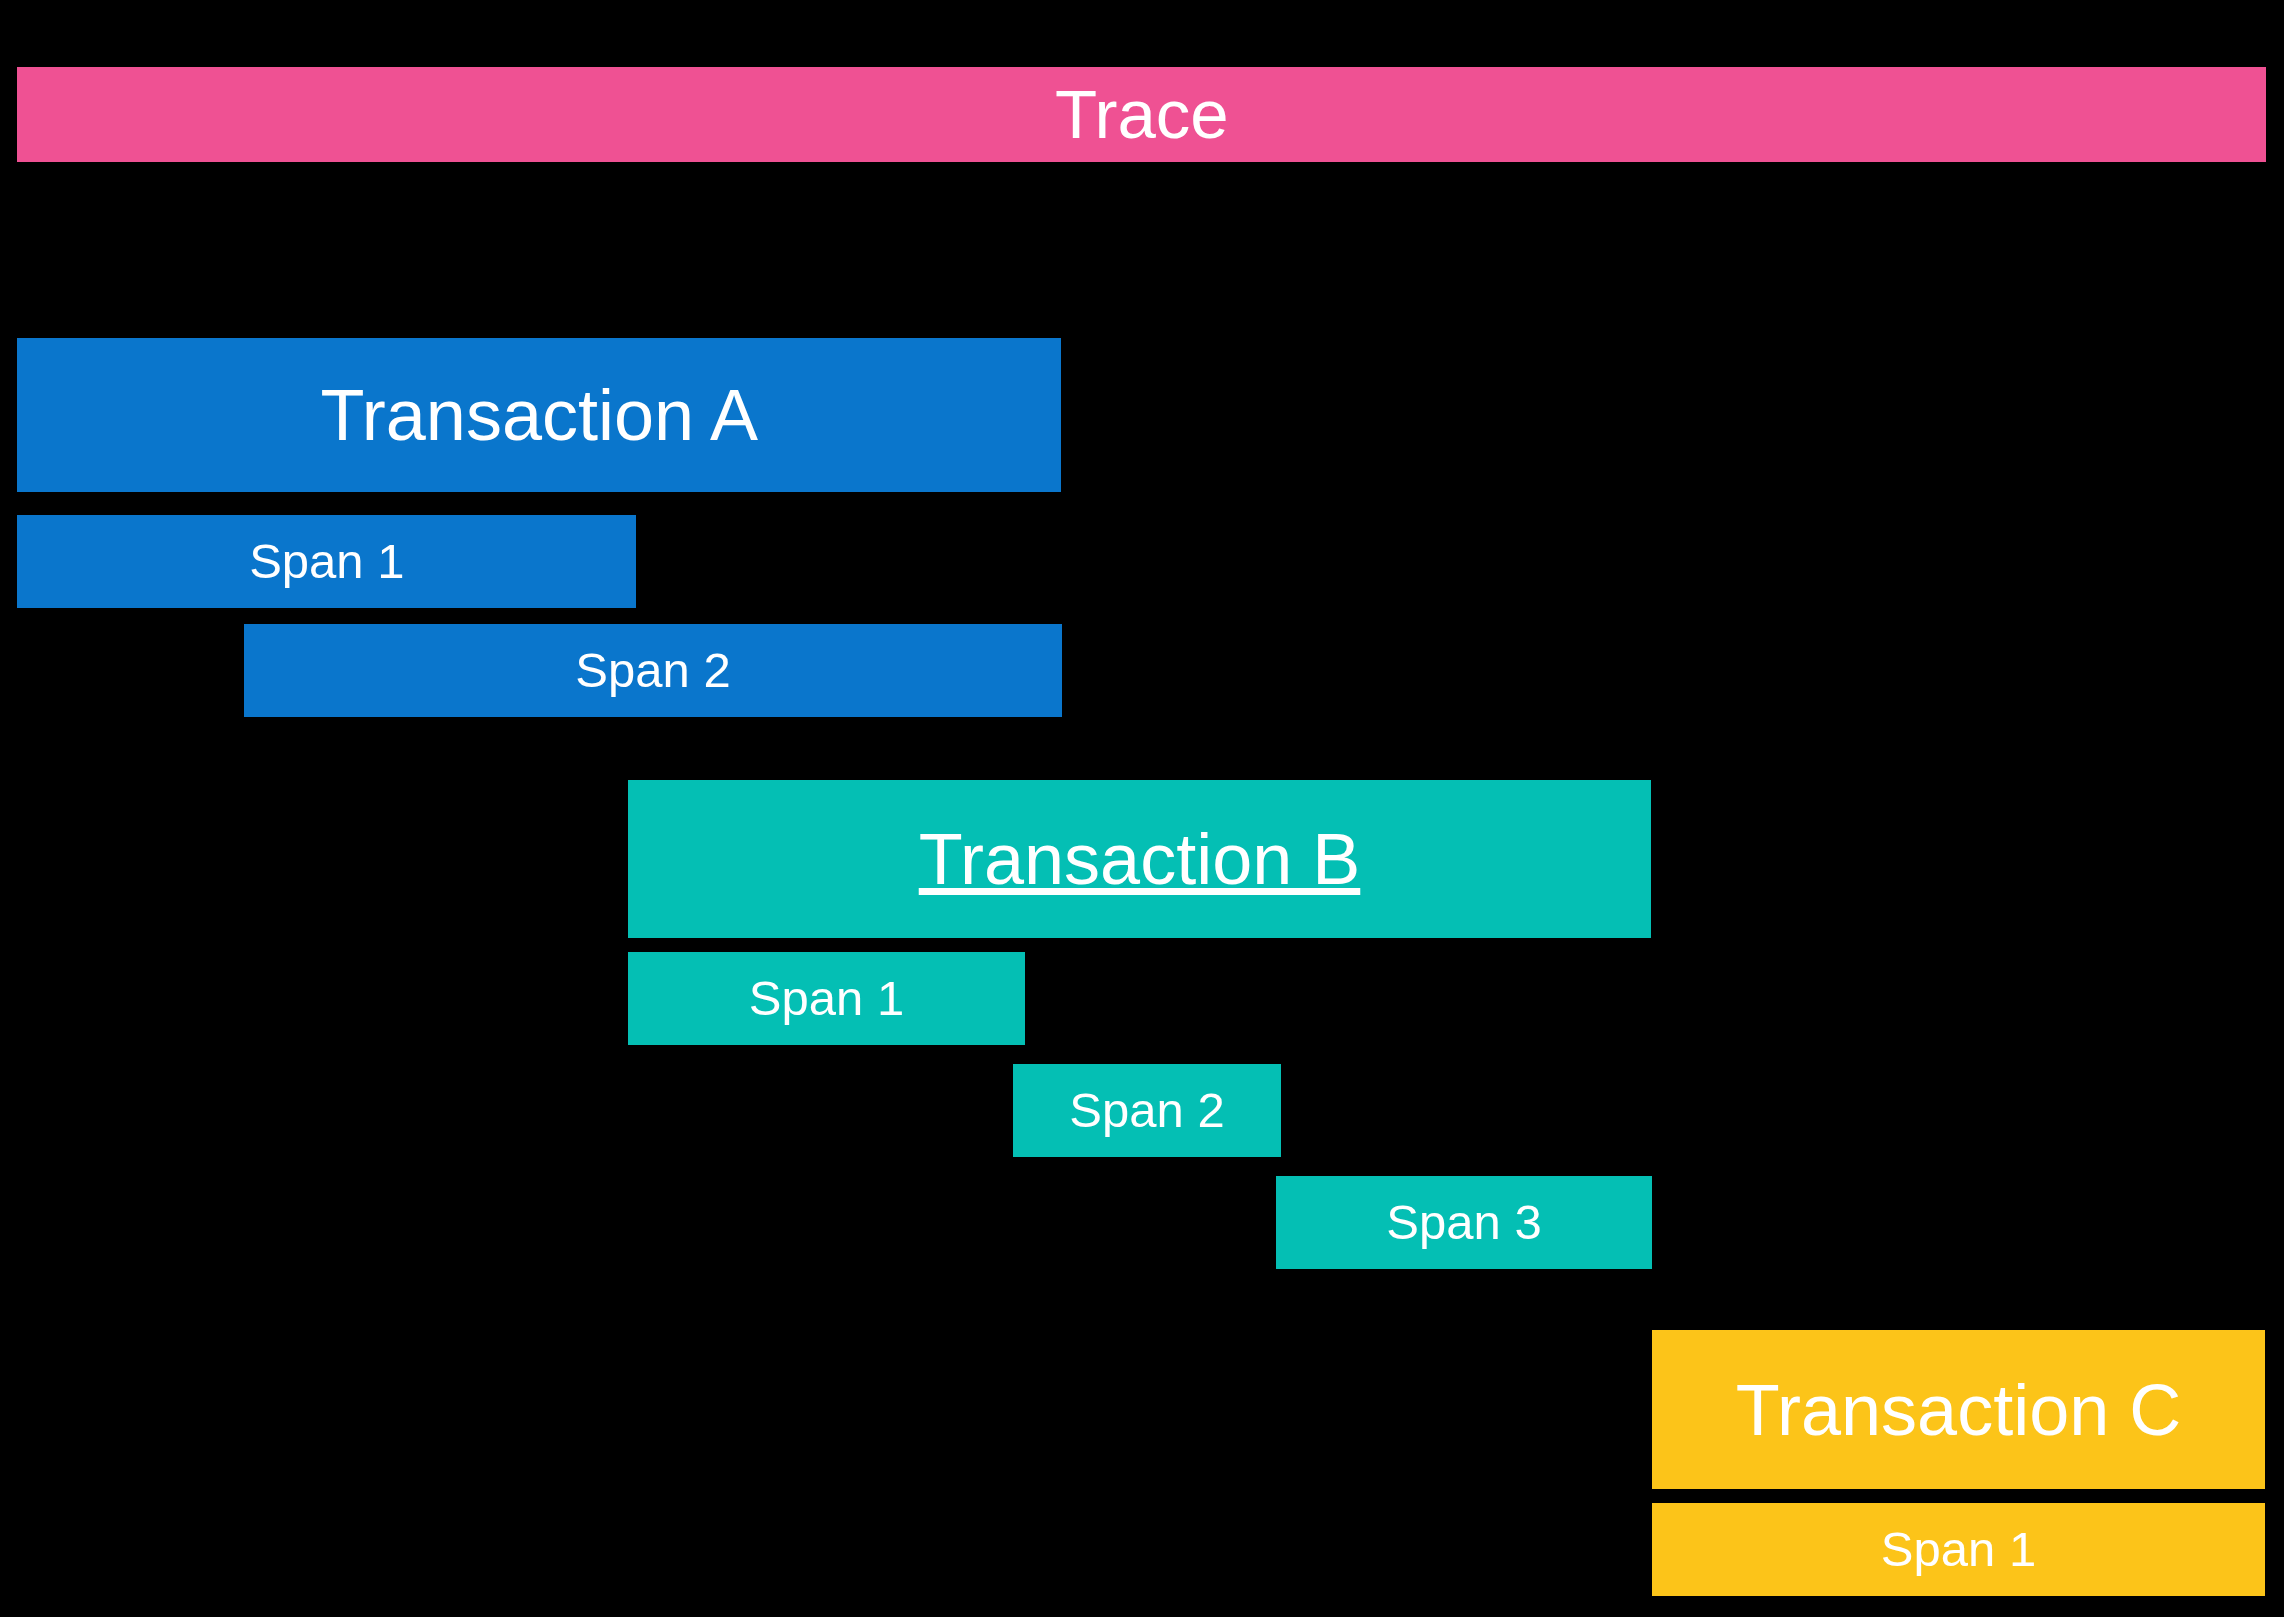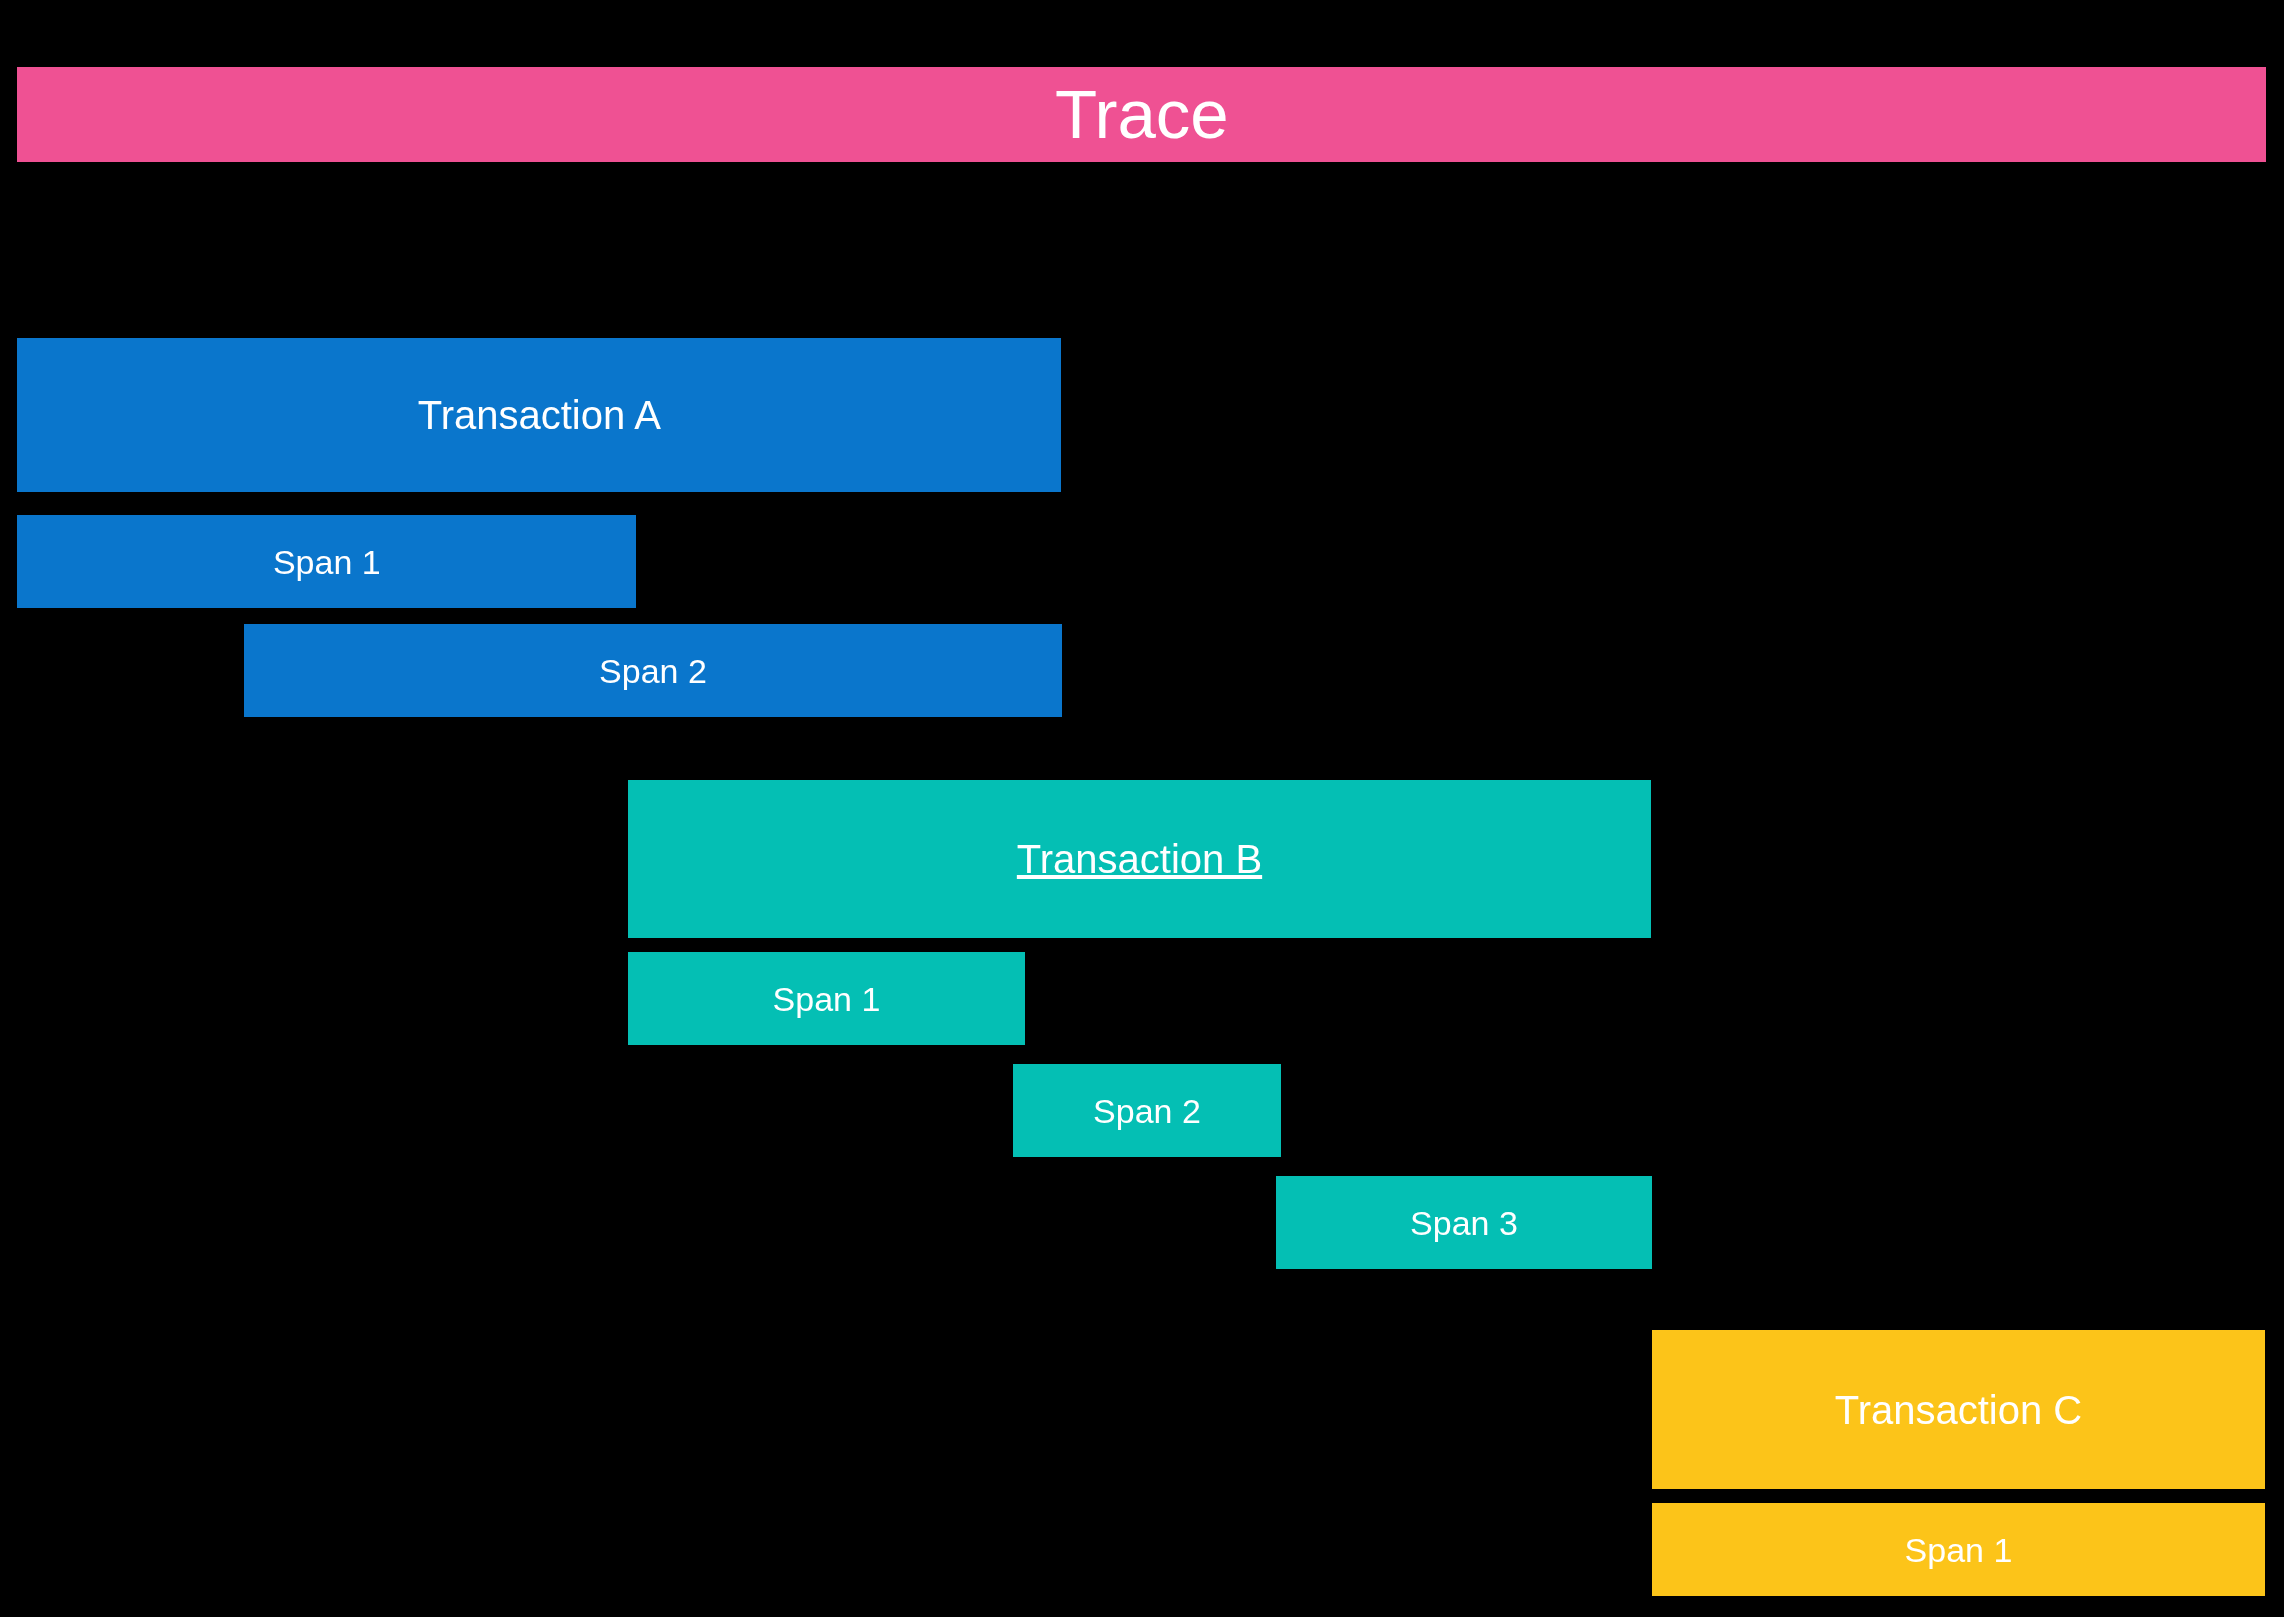--- a/index.html
+++ b/index.html
@@ -29,22 +29,22 @@
     color: #ffffff;
     box-sizing: border-box;
     line-height: 1;
     white-space: nowrap;
   }
   .bar-label {
     color: #ffffff;
     font-weight: 400;
   }
   .t-trace   { font-size: 69px; }
-  .t-txn     { font-size: 40px; }
-  .t-span    { font-size: 34px; }
+  .t-txn     { font-size: 72px; }
+  .t-span    { font-size: 49px; }
 </style>
 </head>
 <body>
 
 <div id="canvas">
     <div class="bar" style="left: 17.3px; top: 35px; width: 2249px; height: 95px; background: rgb(239, 81, 147);">
       <span class="bar-label t-trace">Trace</span>
     </div>
     <div class="bar" style="left: 17.3px; top: 306px; width: 1044px; height: 154px; background: rgb(10, 118, 204);">
       <span class="bar-label t-txn">Transaction A</span>

